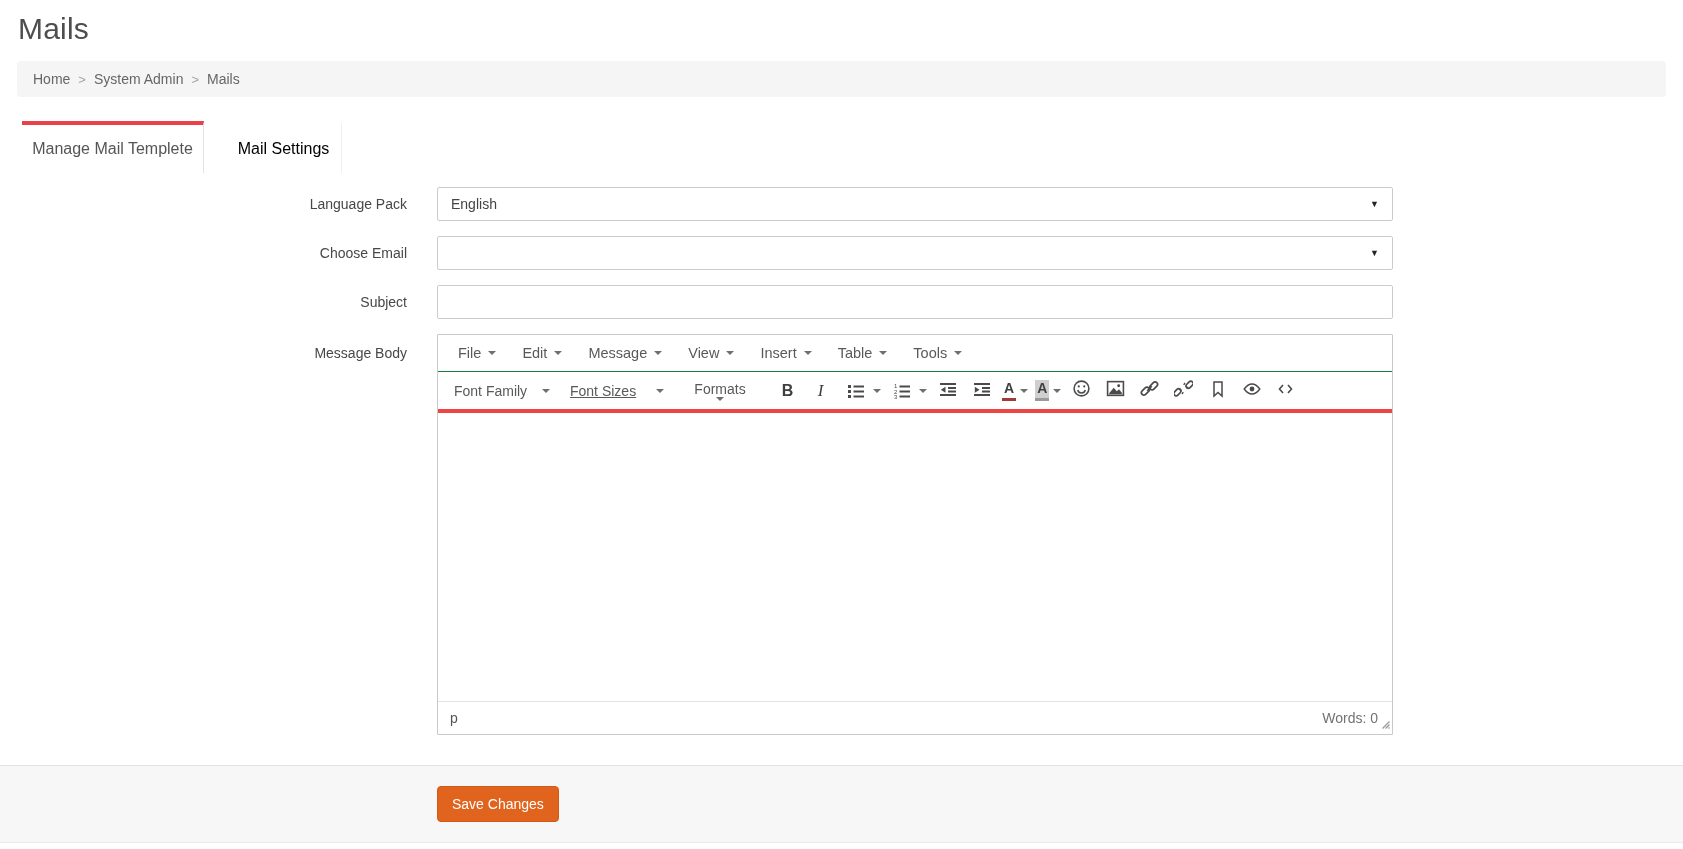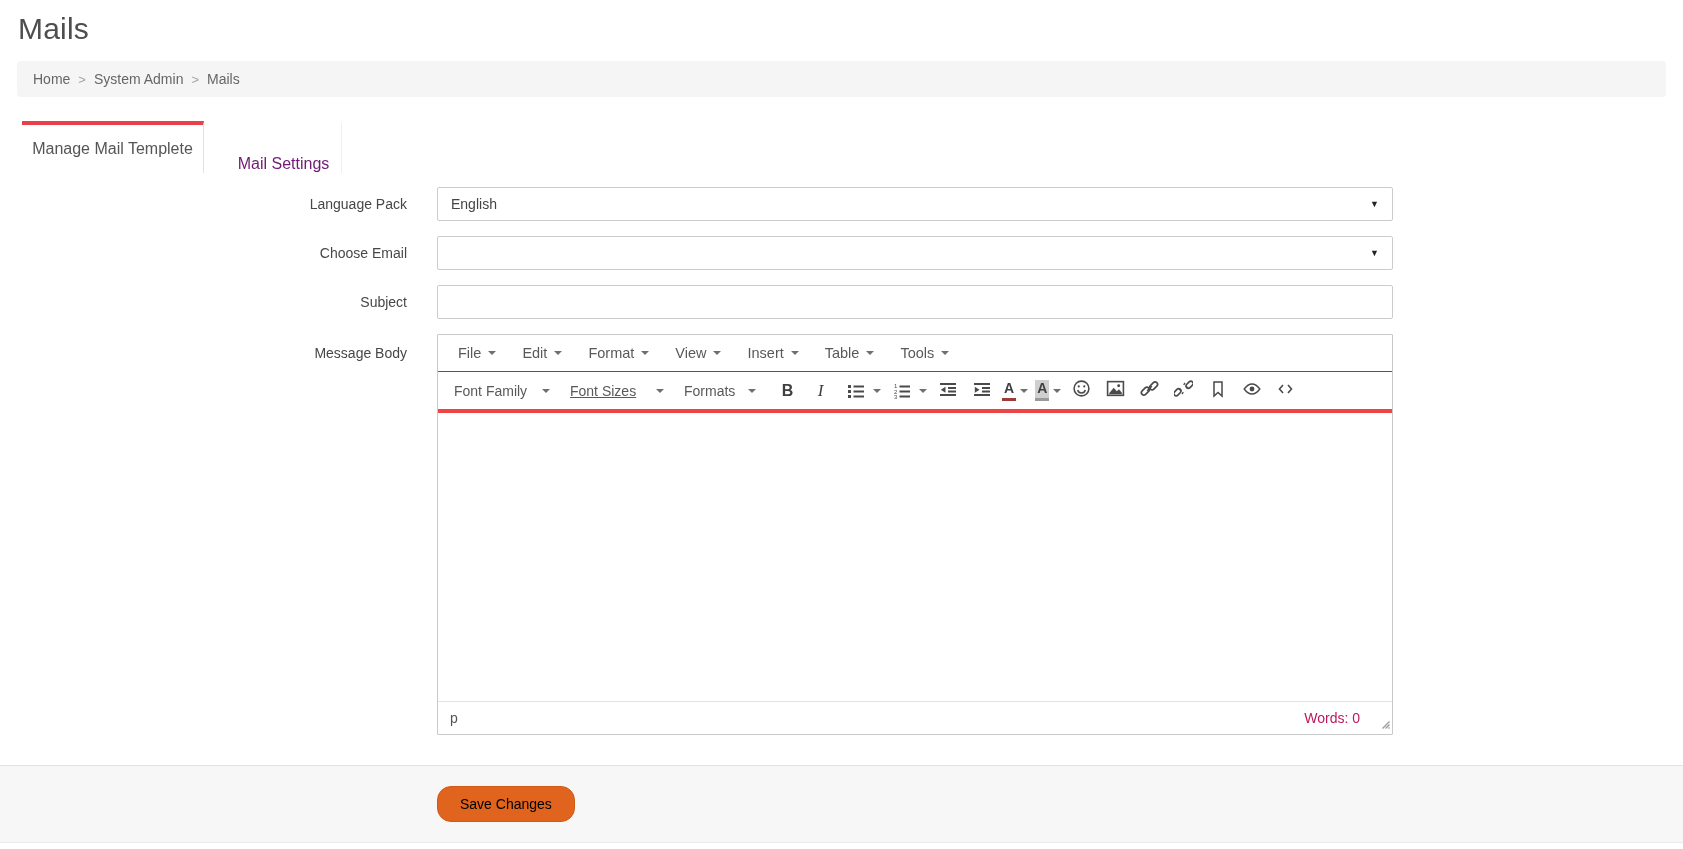--- a/index.html
+++ b/index.html
@@ -9,21 +9,21 @@
   .page-title { font-size: 30px; font-weight: 500; color: #4e4e4e; margin: 12px 0 15px 18px; letter-spacing: .2px; }
 
   .breadcrumb { margin: 0 17px; background: #f5f5f5; border-radius: 4px; padding: 10px 16px; font-size: 14px; color: #666; }
   .bc-link { color: #666; cursor: pointer; text-decoration: none; }
   .bc-sep { margin: 0 8px; color: #a3a3a3; font-size: 13px; }
   .bc-current { color: #666; }
 
   .tab-bar { margin-top: 24px; display: flex; align-items: stretch; height: 52px; }
   .tab { display: flex; align-items: center; justify-content: center; font-size: 16px; cursor: pointer; border-top: 4px solid transparent; margin-left: 22px; }
   .tab-active { width: 182px; border-top-color: #e8414c; border-right: 1px solid #e2e2e2; color: #555; background: #fff; }
-  .tab-inactive { width: 116px; color: #701a75; border-right: 1px solid #efefef; align-items: flex-end; }
+  .tab-inactive { width: 116px; color: #000000; border-right: 1px solid #efefef; }
 
   .form-area { margin-top: 14px; }
   .frow { display: flex; align-items: center; margin-bottom: 15px; }
   .frow-editor { align-items: flex-start; }
   .flabel { width: 407px; flex: none; text-align: right; font-size: 14px; color: #474747; }
   .frow-editor .flabel { padding-top: 11px; }
   .fcontrol { margin-left: 30px; width: 956px; flex: none; }
 
   .select-box { height: 34px; border: 1px solid #ccc; border-radius: 2px; background: #fff; display: flex; align-items: center; justify-content: space-between; padding: 0 13px; font-size: 14px; color: #444; cursor: pointer; }
   .select-caret { font-size: 9px; color: #222; line-height: 1; }
@@ -31,38 +31,38 @@
 
   .editor { border: 1px solid #c9c9c9; background: #fff; border-radius: 1px; }
   .menubar { display: flex; align-items: center; height: 37px; border-bottom: 1px solid #15803d; padding: 0 7px; }
   .menu-item { display: flex; align-items: center; gap: 7px; padding: 0 13px; height: 100%; font-size: 14.5px; color: #595959; cursor: pointer; }
   .caret { width: 0; height: 0; border-left: 4px solid transparent; border-right: 4px solid transparent; border-top: 4px solid #6f6f6f; }
 
   .toolbar { display: flex; align-items: center; height: 41px; border-bottom: 4px solid #ef4444; padding: 0 12px; }
   .tb-select { display: flex; align-items: center; justify-content: space-between; font-size: 14px; color: #595959; padding: 5px 8px 5px 4px; cursor: pointer; }
   .w-ff { width: 108px; margin-right: 8px; }
   .w-fs { width: 106px; margin-right: 8px; text-decoration: underline; }
-  .w-fm { width: 84px; margin-right: 10px; }
+  .w-fm { width: 84px; margin-right: 10px; flex-direction: column; }
   .tb-btn { display: flex; align-items: center; justify-content: center; min-width: 27px; height: 29px; cursor: pointer; color: #474747; border-radius: 2px; }
   .tb-bold { font-weight: bold; font-size: 16px; color: #3f3f3f; margin-right: 6px; }
   .tb-italic { font-style: italic; font-family: "Liberation Serif", serif; font-size: 17px; color: #3f3f3f; margin-right: 8px; }
   .tb-combo { display: flex; align-items: center; gap: 4px; margin-right: 7px; cursor: pointer; }
   .tb-A { font-weight: bold; font-size: 14px; color: #3f3f3f; border-bottom: 3px solid #9e3b36; padding: 0 2px 1px 2px; line-height: 1.15; }
   .tb-A-bg { background: #cfcfcf; border-bottom: 3px solid #9a9a9a; }
   .tb-ico { margin-right: 7px; }
 
   .edit-content { height: 288px; background: #fff; cursor: text; }
 
   .statusbar { position: relative; display: flex; align-items: center; justify-content: space-between; height: 33px; border-top: 1px solid #e3e3e3; padding: 0 14px 0 12px; font-size: 14px; color: #555; }
   .path-item { cursor: pointer; }
-  .wordcount { color: #be185d; margin-right: 18px; }
+  .wordcount { color: #737373; margin-right: 0; }
   .resize-grip { position: absolute; right: 2px; bottom: 2px; cursor: nwse-resize; }
 
   .footer-band { margin-top: 30px; background: #f7f7f7; border-top: 1px solid #e2e2e2; border-bottom: 1px solid #eaeaea; padding: 20px 0 20px 437px; }
-  .save-btn { background: #e0631e; color: #000000; border: 1px solid #d25a18; border-radius: 14px; font: 14px "Liberation Sans", sans-serif; padding: 9px 22px; cursor: pointer; }
+  .save-btn { background: #e0631e; color: #ffffff; border: 1px solid #d25a18; border-radius: 4px; font: 14px "Liberation Sans", sans-serif; padding: 9px 14px; cursor: pointer; }
 </style>
 </head>
 <body>
 
 <div>
 
   <h1 class="page-title">Mails</h1>
 
   <div class="breadcrumb">
     <a class="bc-link">Home</a><span class="bc-sep">&gt;</span><a class="bc-link">System Admin</a><span class="bc-sep">&gt;</span><span class="bc-current">Mails</span>
@@ -114,21 +114,21 @@
           <div class="menubar">
             <div class="menu-item">
                 <span>File</span>
                 <span class="caret"></span>
               </div>
             <div class="menu-item">
                 <span>Edit</span>
                 <span class="caret"></span>
               </div>
             <div class="menu-item">
-                <span>Format</span>
+                <span>Message</span>
                 <span class="caret"></span>
               </div>
             <div class="menu-item">
                 <span>View</span>
                 <span class="caret"></span>
               </div>
             <div class="menu-item">
                 <span>Insert</span>
                 <span class="caret"></span>
               </div>

